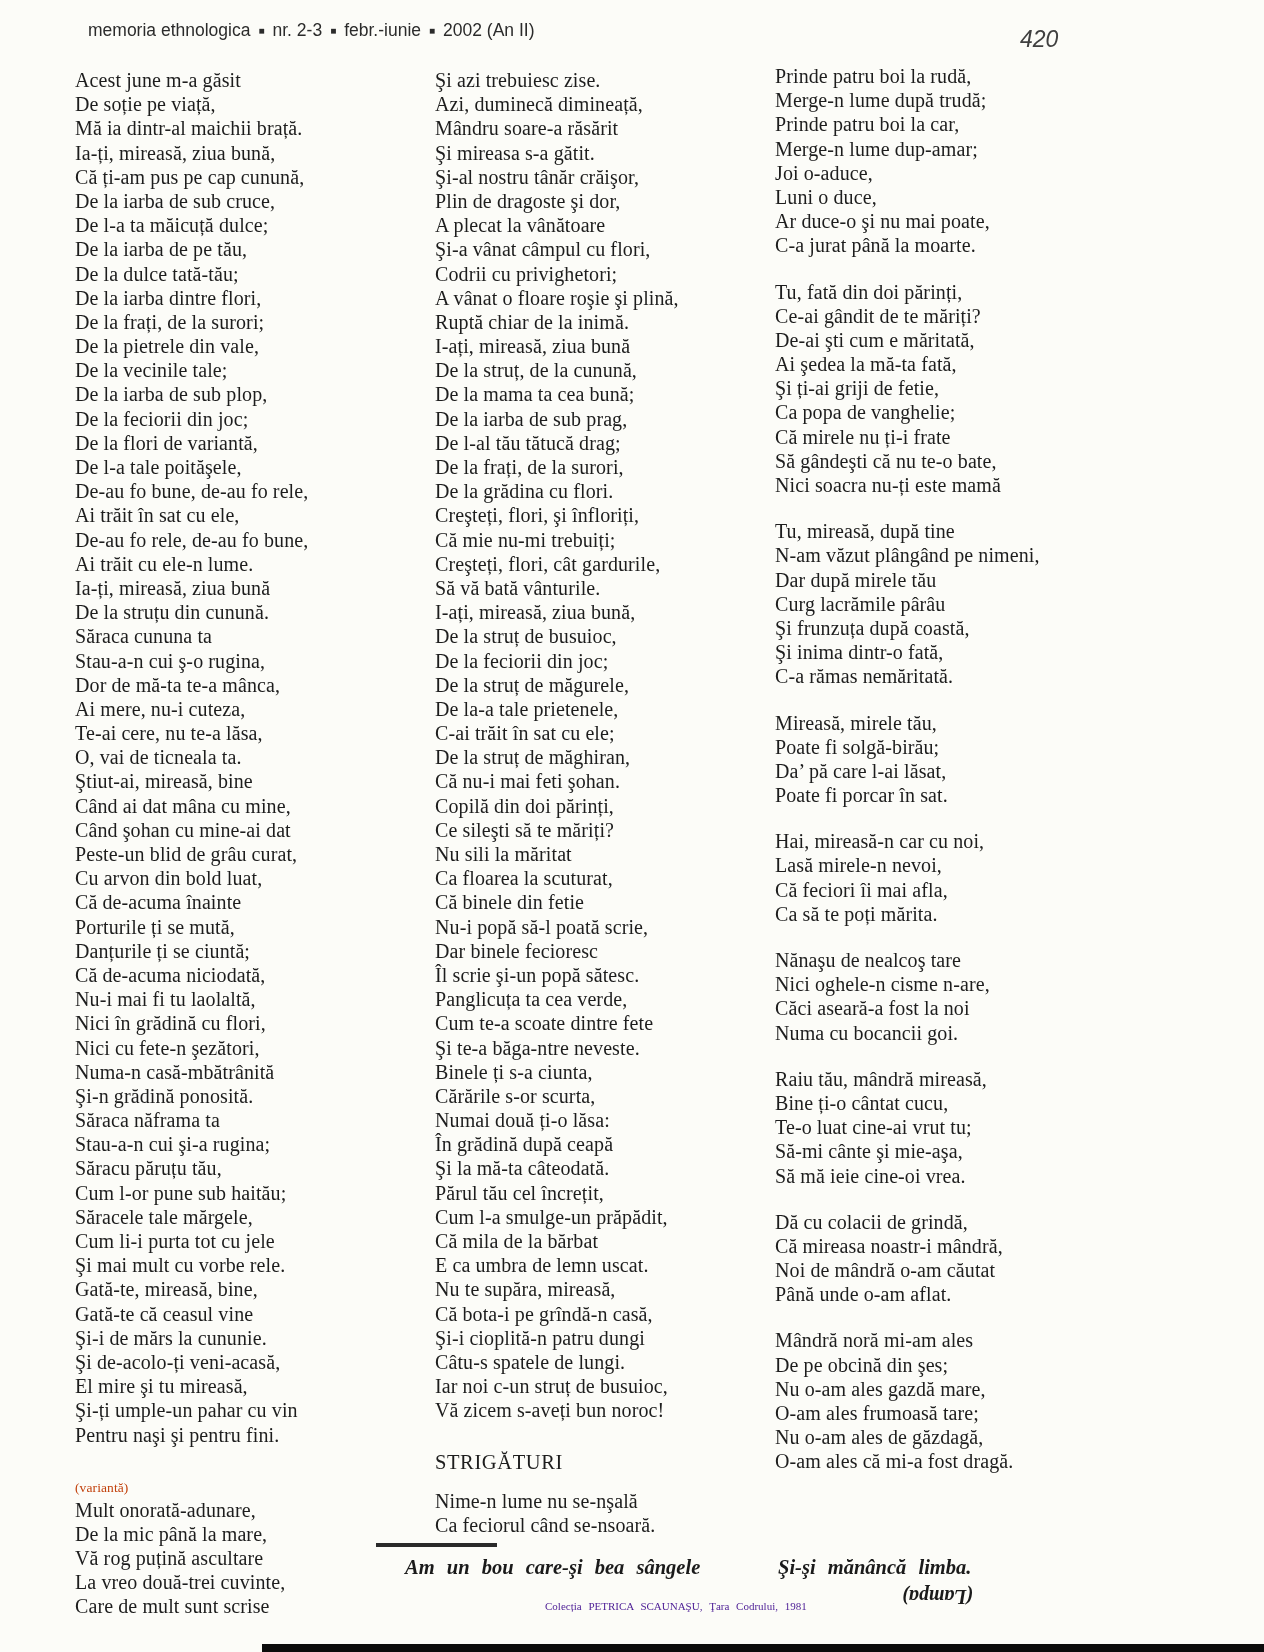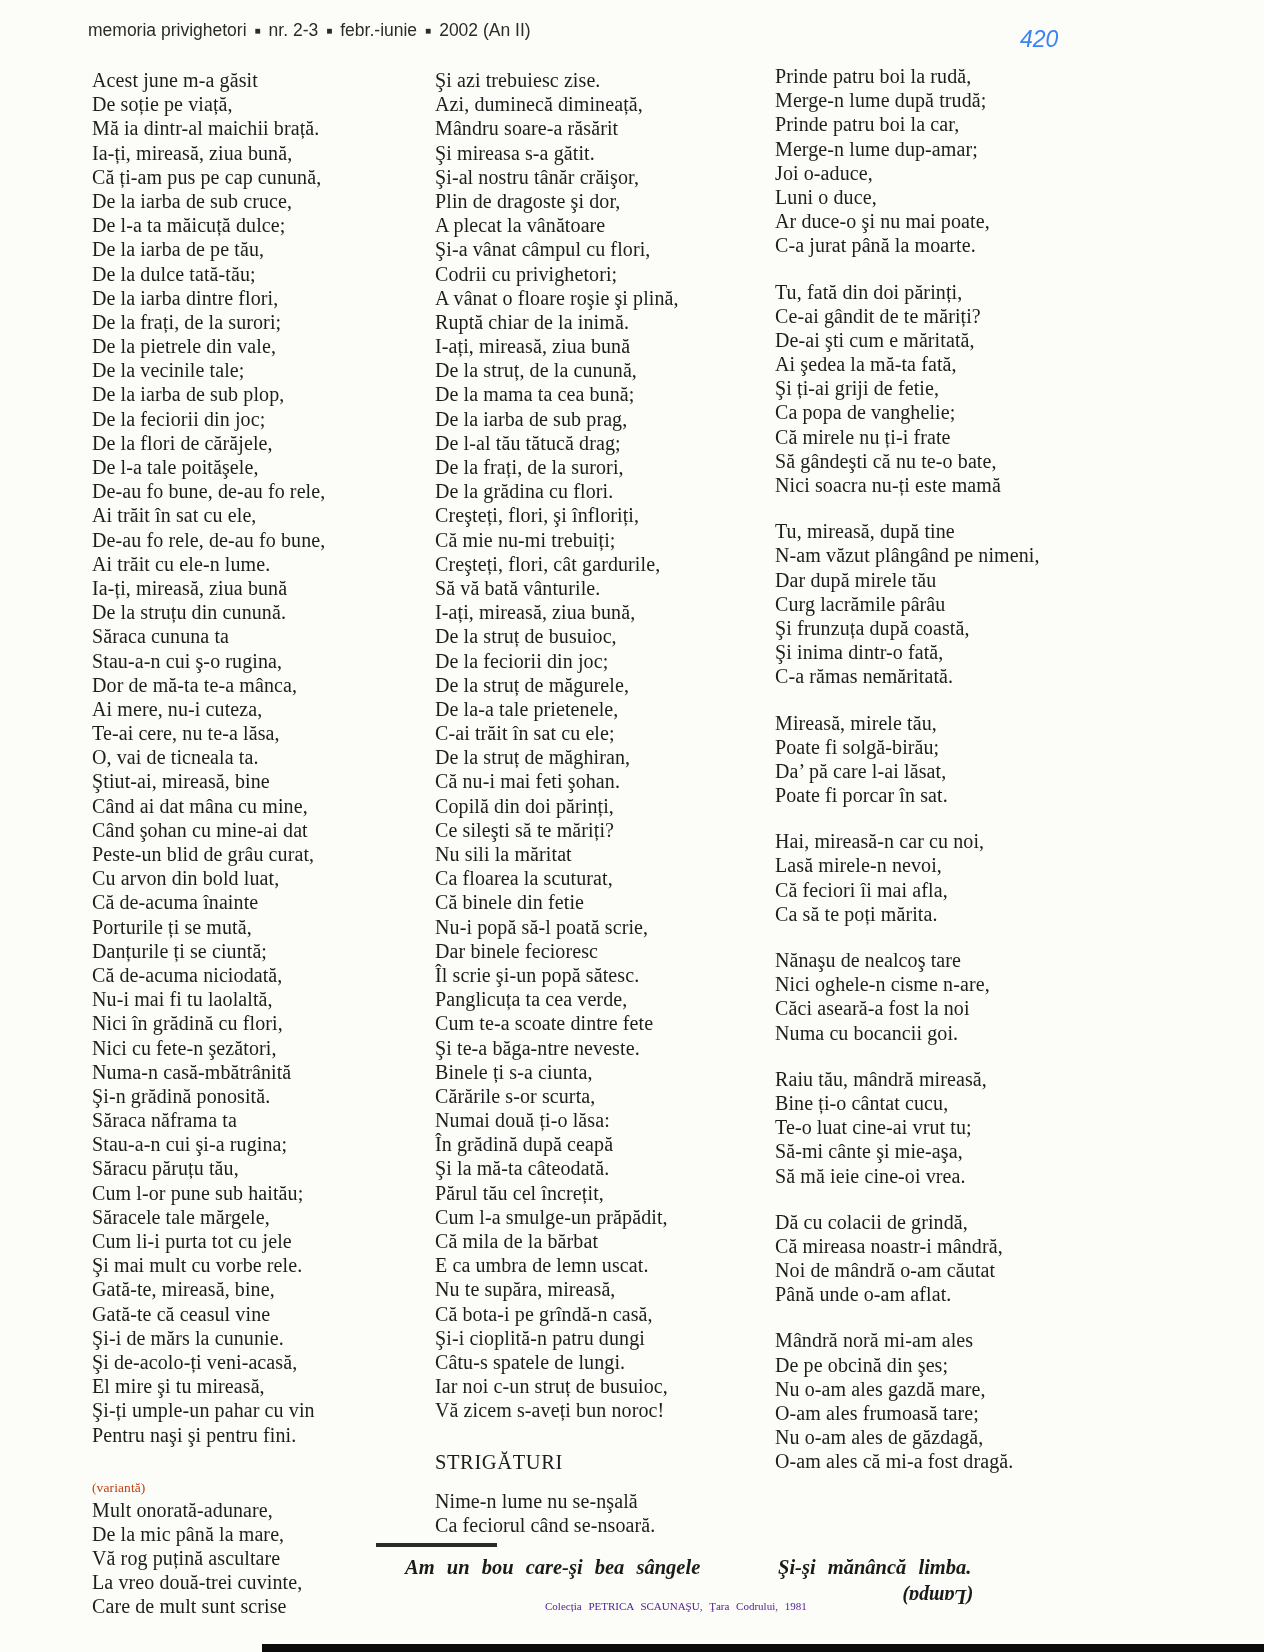--- a/index.html
+++ b/index.html
@@ -15,31 +15,31 @@
 
   
   .page-header {
     position:absolute; top:20px; left:88px;
     font-family:"Liberation Sans", sans-serif;
     font-size:17.5px; color:#2b2b2b; white-space:nowrap;
   }
   .sq { font-size:10px; vertical-align:2px; margin:0 8px; color:#2b2b2b; }
   .page-number {
     position:absolute; top:26px; left:1020px;
-    font-style:italic; font-size:23px; color:#3b82f6;
+    font-style:italic; font-size:23px; color:#404040;
     font-family:"Liberation Sans", sans-serif;
   }
 
   
   .col {
     position:absolute; top:68px;
     font-size:20px; line-height:24.2px;
     white-space:nowrap; letter-spacing:0.1px;
   }
-  .col1 { left:92px;  width:350px; }
+  .col1 { left:75px;  width:350px; }
   .col2 { left:435px; width:350px; }
   .col3 { left:775px; width:400px; top:64px; }
   .vline { height:24.2px; }
   .col3 .seg-verse { margin-bottom:22px; }
   .seg-note {
     margin-top:31px; font-size:13.5px; line-height:20px; color:#c2410c;
   }
   .seg-heading {
     margin-top:27px; margin-bottom:15px;
     font-size:20.5px; letter-spacing:0.6px;
@@ -70,21 +70,21 @@
     position:absolute; left:262px; bottom:0;
     width:1002px; height:8px; background:#0c0c0c;
   }
 </style>
 </head>
 <body>
 
 <div class="page">
 
   <div class="page-header">
-    <span>memoria privighetori</span><span class="sq">■</span><span>nr. 2-3</span><span class="sq">■</span><span>febr.-iunie</span><span class="sq">■</span><span>2002 (An II)</span>
+    <span>memoria ethnologica</span><span class="sq">■</span><span>nr. 2-3</span><span class="sq">■</span><span>febr.-iunie</span><span class="sq">■</span><span>2002 (An II)</span>
   </div>
 
   <div class="page-number">420</div>
 
   <div class="col col1">
       <div class="seg seg-verse">
         <div class="vline">Acest june m-a găsit</div>
         <div class="vline">De soție pe viață,</div>
         <div class="vline">Mă ia dintr-al maichii brață.</div>
         <div class="vline">Ia-ți, mireasă, ziua bună,</div>
@@ -92,21 +92,21 @@
         <div class="vline">De la iarba de sub cruce,</div>
         <div class="vline">De l-a ta măicuță dulce;</div>
         <div class="vline">De la iarba de pe tău,</div>
         <div class="vline">De la dulce tată-tău;</div>
         <div class="vline">De la iarba dintre flori,</div>
         <div class="vline">De la frați, de la surori;</div>
         <div class="vline">De la pietrele din vale,</div>
         <div class="vline">De la vecinile tale;</div>
         <div class="vline">De la iarba de sub plop,</div>
         <div class="vline">De la feciorii din joc;</div>
-        <div class="vline">De la flori de cărăjele,</div>
+        <div class="vline">De la flori de variantă,</div>
         <div class="vline">De l-a tale poităşele,</div>
         <div class="vline">De-au fo bune, de-au fo rele,</div>
         <div class="vline">Ai trăit în sat cu ele,</div>
         <div class="vline">De-au fo rele, de-au fo bune,</div>
         <div class="vline">Ai trăit cu ele-n lume.</div>
         <div class="vline">Ia-ți, mireasă, ziua bună</div>
         <div class="vline">De la struțu din cunună.</div>
         <div class="vline">Săraca cununa ta</div>
         <div class="vline">Stau-a-n cui ş-o rugina,</div>
         <div class="vline">Dor de mă-ta te-a mânca,</div>

